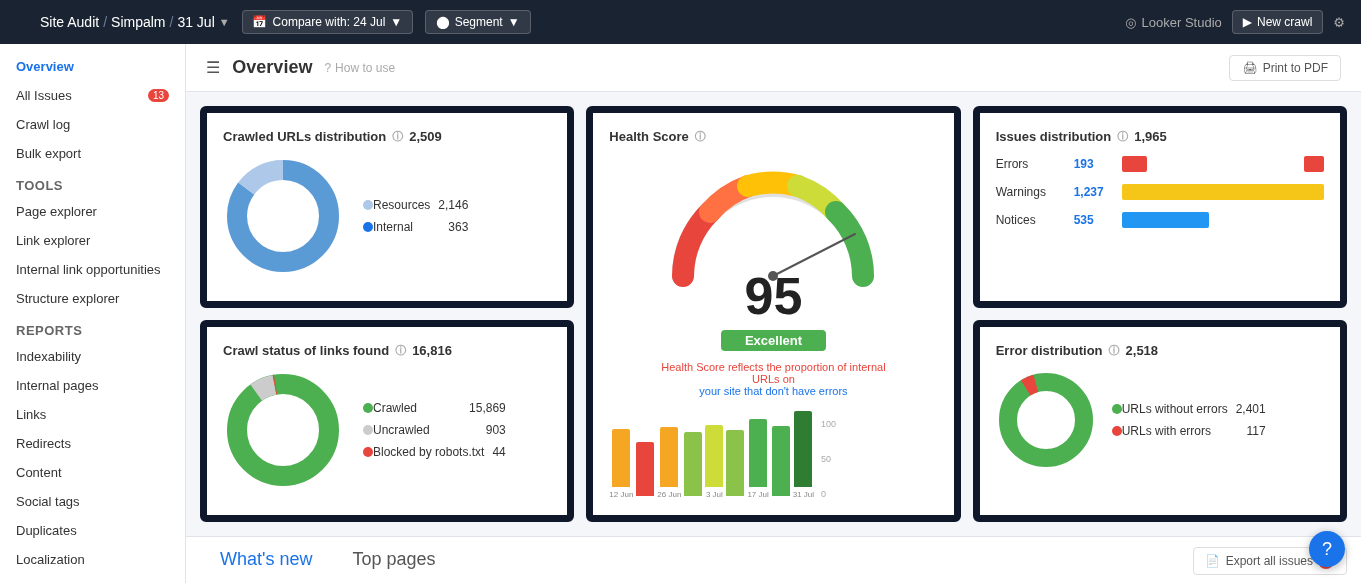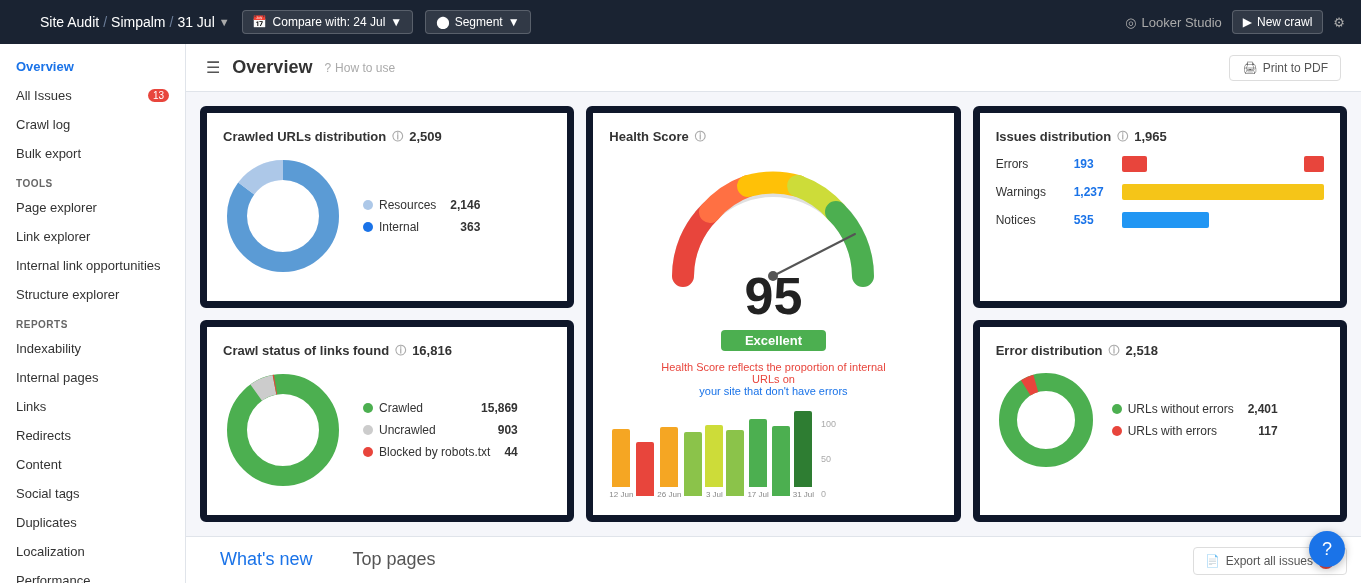--- a/index.html
+++ b/index.html
@@ -37,21 +37,21 @@
     .sidebar-item {
       display: flex; align-items: center; padding: 7px 16px;
       cursor: pointer; color: #333; font-size: 13px; position: relative;
     }
     .sidebar-item.active { color: #1a73e8; font-weight: 600; }
     .sidebar-item .badge {
       background: #e8453c; color: #fff; border-radius: 10px;
       font-size: 10px; padding: 1px 5px; margin-left: auto;
     }
     .sidebar-section {
-      padding: 10px 16px 4px; font-size: 10px; font-weight: 700;
+      padding: 10px 16px 4px; font-size: 13px; font-weight: 700;
       color: #666; text-transform: uppercase; letter-spacing: 0.5px;
     }
 
     
     .main { flex: 1; overflow-y: auto; }
 
     
     .main-header {
       background: #fff; border-bottom: 1px solid #e0e4ea;
       display: flex; align-items: center; padding: 0 20px; height: 48px; gap: 12px;
@@ -72,24 +72,24 @@
       background: #fff; border-radius: 6px; border: 7px solid #0f172a;
       padding: 16px;
     }
     .card-title { font-size: 13px; font-weight: 600; display: flex; align-items: center; gap: 6px; margin-bottom: 12px; }
     .card-title .count { color: #333; font-weight: 600; }
     .card-title .info-icon { color: #aaa; font-size: 11px; cursor: pointer; }
 
     
     .donut-section { display: flex; align-items: center; gap: 20px; }
     .donut-legend { display: flex; flex-direction: column; gap: 8px; }
-    .legend-item { display: flex; align-items: center; gap: 6px; font-size: 12px; }
+    .legend-item { display: flex; align-items: center; font-size: 12px; }
     .legend-dot { width: 10px; height: 10px; border-radius: 50%; flex-shrink: 0; }
     .legend-label { flex: 1; }
-    .legend-value { font-weight: 700; margin-left: 8px; }
+    .legend-value { font-weight: 400; margin-left: 8px; }
 
     
     .donut-svg { width: 120px; height: 120px; }
 
     
     .health-card { grid-column: 2; grid-row: 1 / 3; display: flex; flex-direction: column; }
     .health-gauge-container { display: flex; flex-direction: column; align-items: center; margin-top: 10px; }
     .health-score-number { font-size: 52px; font-weight: 700; color: #222; margin-top: -30px; }
     .health-badge {
       background: #4caf50; color: #fff; border-radius: 4px;

